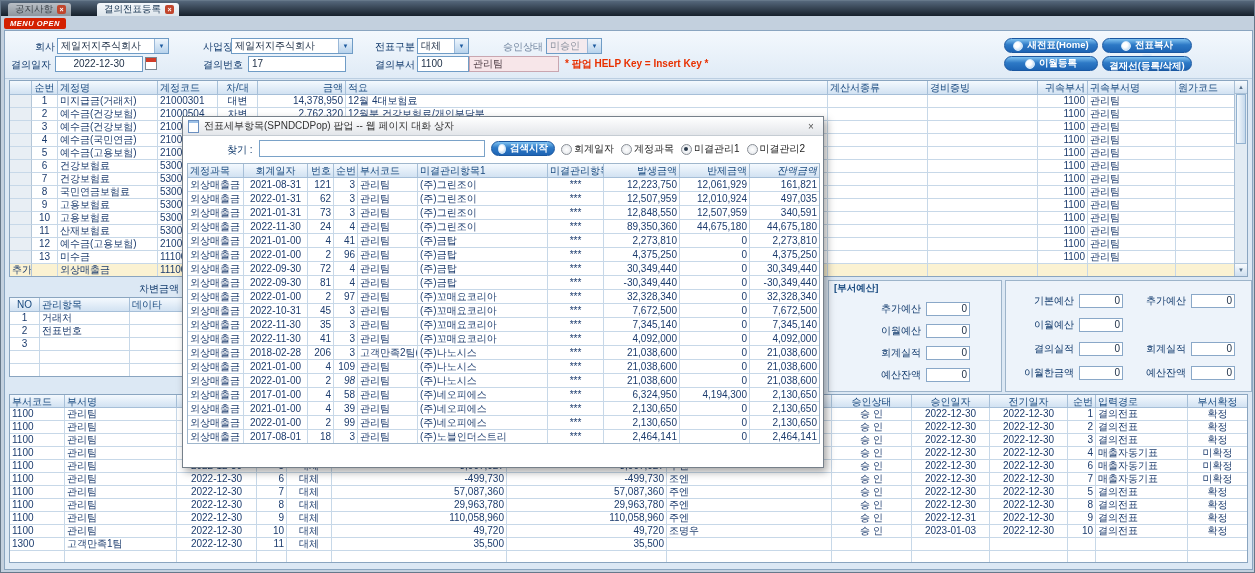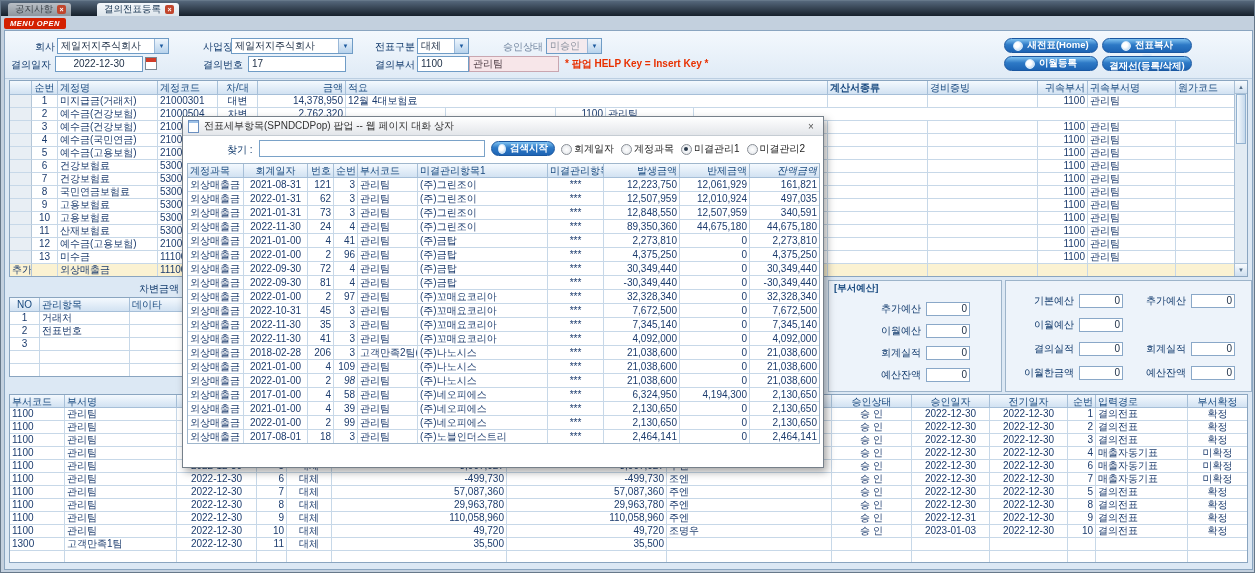--- a/index.html
+++ b/index.html
@@ -164,21 +164,21 @@
         <div class="varrow down">▼</div>
       </div>
     <div class="gr ghr">
           <div class="gc a-c gh" style="width: 22px;"></div>
           <div class="gc a-c gh" style="width: 26px;">순번</div>
           <div class="gc a-l gh" style="width: 100px;">계정명</div>
           <div class="gc a-l gh" style="width: 60px;">계정코드</div>
           <div class="gc a-c gh" style="width: 40px;">차/대</div>
           <div class="gc a-r gh" style="width: 88px;">금액</div>
           <div class="gc a-l gh" style="width: 482px;">적요</div>
-          <div class="gc a-l gh" style="width: 100px; font-weight: bold;">계산서종류</div>
+          <div class="gc a-l gh" style="width: 100px;">계산서종류</div>
           <div class="gc a-l gh" style="width: 110px;">경비증빙</div>
           <div class="gc a-r gh" style="width: 50px;">귀속부서</div>
           <div class="gc a-l gh" style="width: 88px;">귀속부서명</div>
           <div class="gc a-l gh" style="flex: 1 1 auto;">원가코드</div>
         </div>
         <div class="gr">
           <div class="gc a-c selc" style="width: 22px;"></div>
           <div class="gc a-c" style="width: 26px;">1</div>
           <div class="gc a-l" style="width: 100px;">미지급금(거래처)</div>
           <div class="gc a-l" style="width: 60px;">21000301</div>
@@ -191,20 +191,21 @@
           <div class="gc a-l" style="width: 88px;">관리팀</div>
           <div class="gc a-l" style="flex: 1 1 auto;"></div>
         </div>
         <div class="gr">
           <div class="gc a-c selc" style="width: 22px;"></div>
           <div class="gc a-c" style="width: 26px;">2</div>
           <div class="gc a-l" style="width: 100px;">예수금(건강보험)</div>
           <div class="gc a-l" style="width: 60px;">21000504</div>
           <div class="gc a-c" style="width: 40px;">차변</div>
           <div class="gc a-r" style="width: 88px;">2,762,320</div>
+          <div class="gc a-l" style="width: 482px;">12월분 건강보험료/개인부담분</div>
           <div class="gc a-l" style="width: 100px;"></div>
           <div class="gc a-l" style="width: 110px;"></div>
           <div class="gc a-r" style="width: 50px;">1100</div>
           <div class="gc a-l" style="width: 88px;">관리팀</div>
           <div class="gc a-l" style="flex: 1 1 auto;"></div>
         </div>
         <div class="gr">
           <div class="gc a-c selc" style="width: 22px;"></div>
           <div class="gc a-c" style="width: 26px;">3</div>
           <div class="gc a-l" style="width: 100px;">예수금(건강보험)</div>

